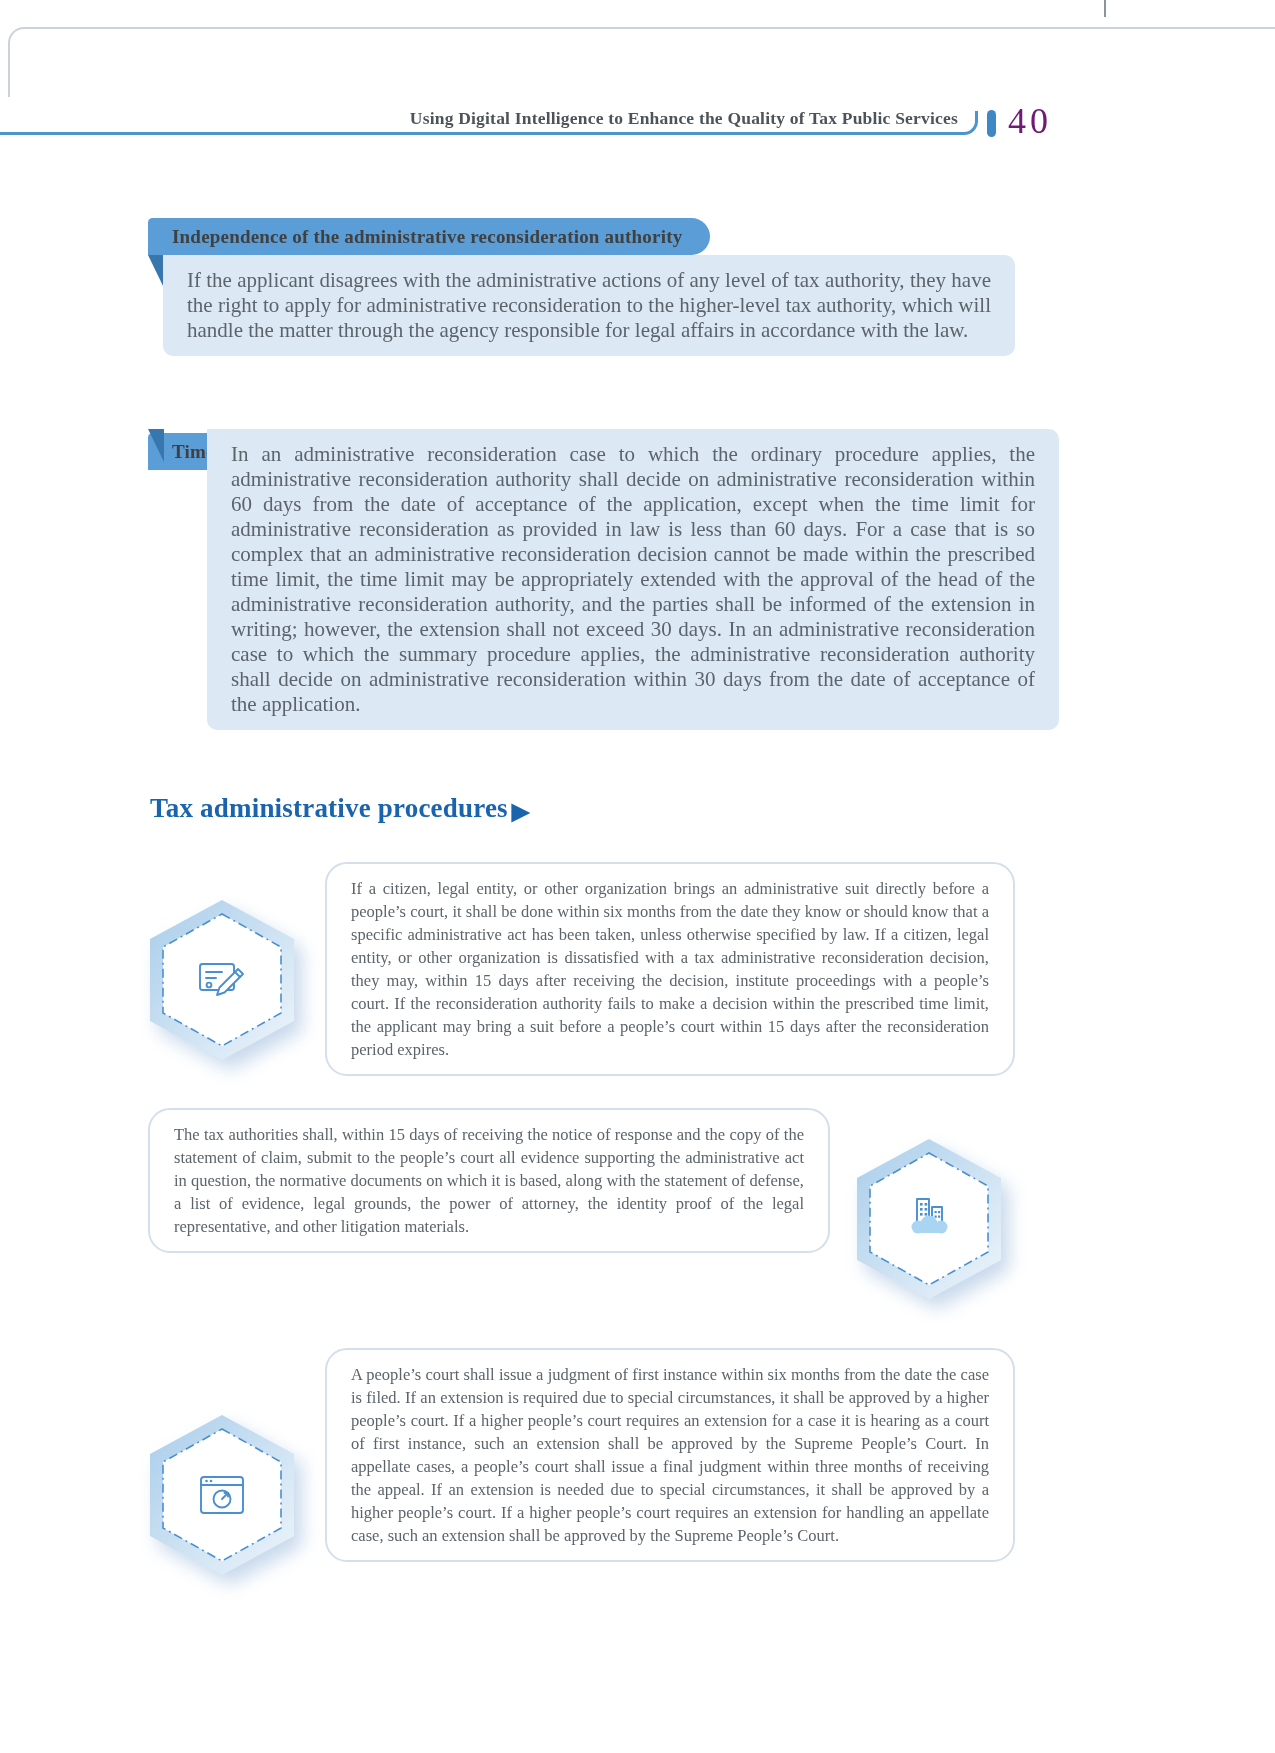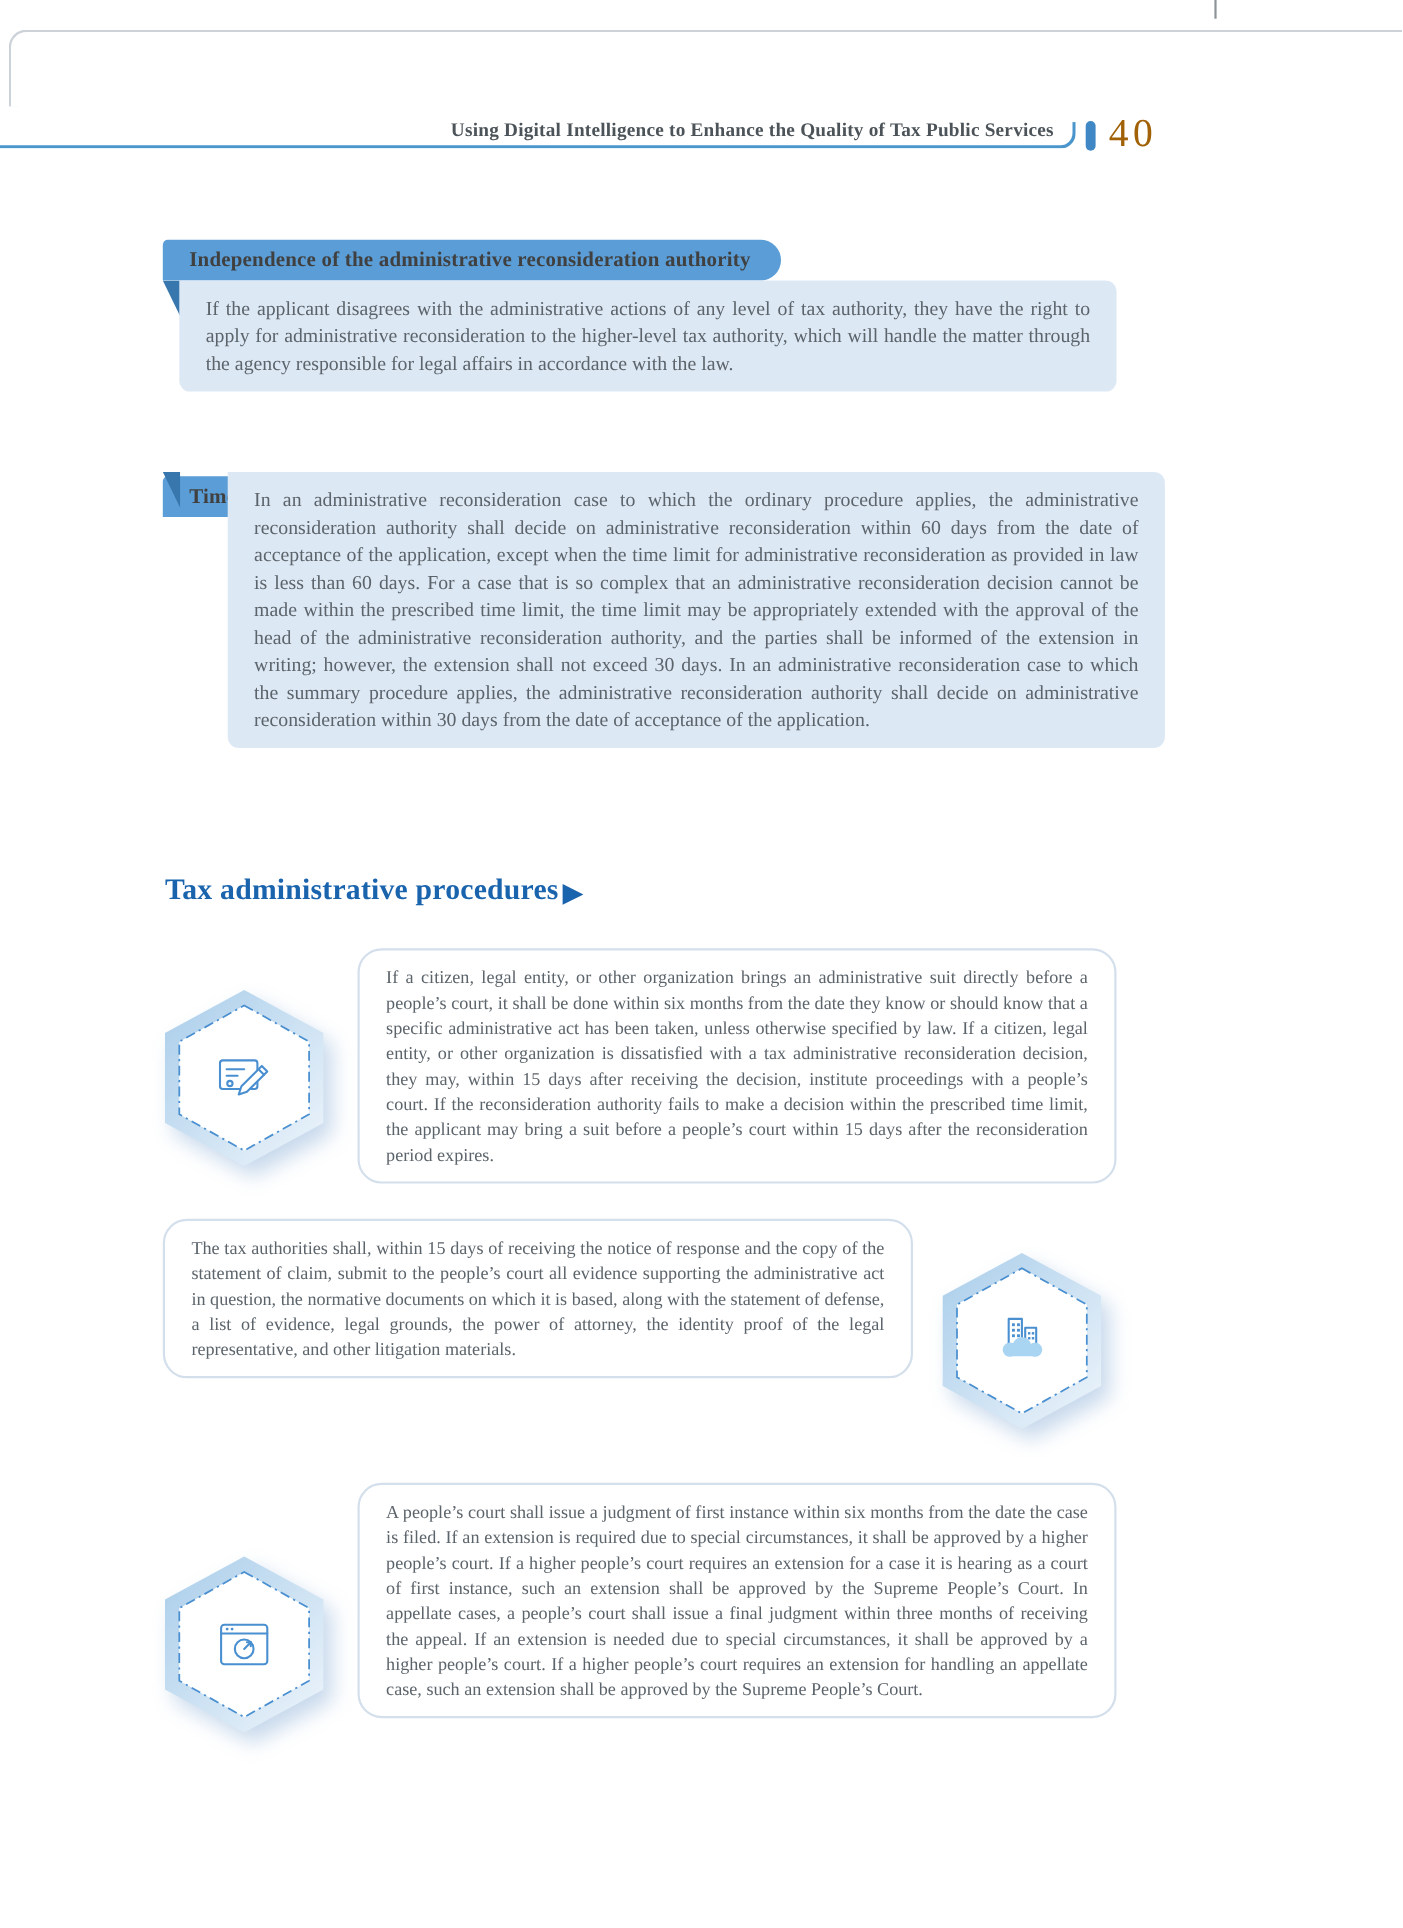--- a/index.html
+++ b/index.html
@@ -14,38 +14,38 @@
 
   
   .header-title { position:absolute; top:108px; left:0; width:958px; text-align:right;
                   font-size:17.5px; font-weight:700; color:#4d5459; letter-spacing:.2px; }
   .header-underline { position:absolute; top:111px; left:0; width:978px; height:24px;
                       border-bottom:3px solid #4a96cc; border-right:3px solid #4a96cc;
                       border-bottom-right-radius:14px; }
   .header-divider { position:absolute; top:110px; left:987px; width:9px; height:27px;
                     background:#3f88c5; border-radius:5px; }
   .page-number { position:absolute; top:100px; left:1008px; font-size:36px; font-weight:400;
-                 color:#a16207; letter-spacing:4px; }
+                 color:#701a75; letter-spacing:4px; }
 
   
   .banner { position:absolute; left:148px; height:37px; line-height:37px;
             display:inline-block; background:#5b9dd6; color:#404040;
             font-size:19px; font-weight:700; letter-spacing:.2px;
             padding:0 28px 0 24px; border-radius:5px 20px 20px 0; white-space:nowrap; }
   .banner-1 { top:218px; }
   .banner-2 { top:392px;margin-top:41px; }
   .fold { position:absolute; left:148px; width:16px; height:33px; background:#3877ad;
           clip-path:polygon(0 0, 100% 0, 100% 100%); }
   .fold-1 { top:255px; }
   .fold-2 { top:429px; }
 
   
   .info-box { position:absolute; left:163px; width:852px; background:#dde8f5;
               border-radius:0 10px 10px 10px; padding:13px 24px;
-              font-size:18px; line-height:25px; color:#5c646b;
+              font-size:21px; line-height:25px; color:#5c646b;
               text-align:justify; }
   .info-box-1 { top:255px; }
   .info-box-2 { top:429px;margin-left:44px; }
 
   
   .section-heading { position:absolute; top:793px; left:150px; color:#1a64ae;
                      font-size:27px; font-weight:700; letter-spacing:.2px;
                      display:flex; align-items:flex-end; gap:4px; }
   .arrow-glyph { font-size:23px; color:#1a64ae; transform:translateY(1px); }
 

